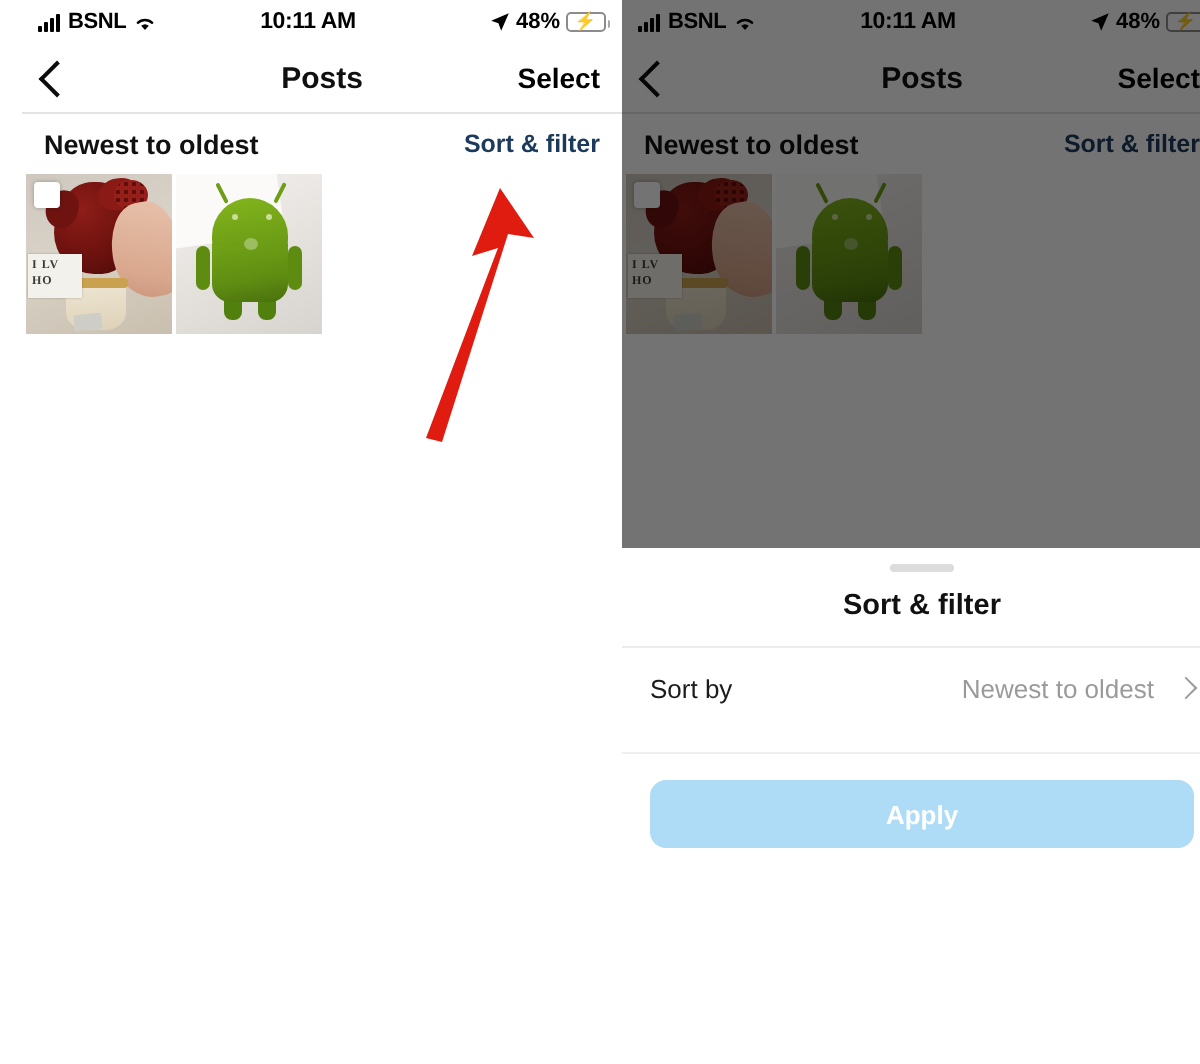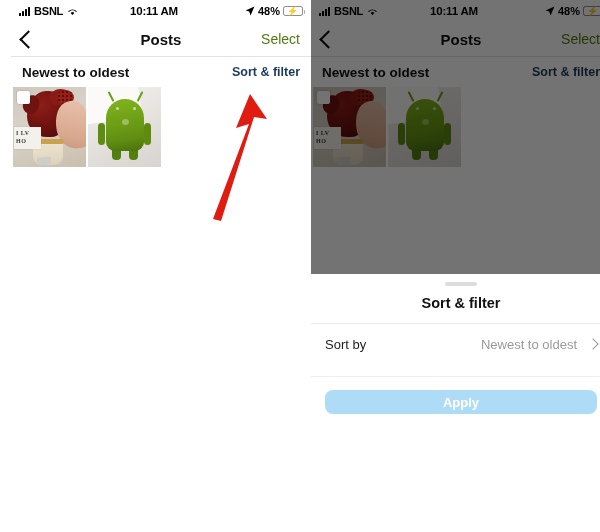--- a/index.html
+++ b/index.html
@@ -144,22 +144,22 @@
     height: 11px;
     border-left: 2.3px solid #0c0c0c;
     border-bottom: 2.3px solid #0c0c0c;
     transform: rotate(45deg);
     z-index: 2;
     cursor: pointer;
   }
   .nav-select {
     margin-left: auto;
     font-size: 14px;
-    font-weight: normal;
-    color: #4d7c0f;
+    font-weight: bold;
+    color: #000000;
     z-index: 2;
     cursor: pointer;
   }
 
   .hairline {
     height: 1px;
     background: #e3e3e3;
   }
 
   
@@ -435,21 +435,21 @@
     border-right: 1.4px solid #9b9b9b;
     transform: rotate(45deg);
   }
   .footer-divider {
     height: 1px;
     background: #efefef;
     margin-top: 12px;
   }
   .apply-btn {
     margin: 13px 14px 0;
-    height: 24px;
+    height: 34px;
     background: #AEDCF7;
     border-radius: 8px;
     display: flex;
     align-items: center;
     justify-content: center;
     font-size: 13px;
     font-weight: bold;
     color: #ffffff;
     cursor: pointer;
   }

